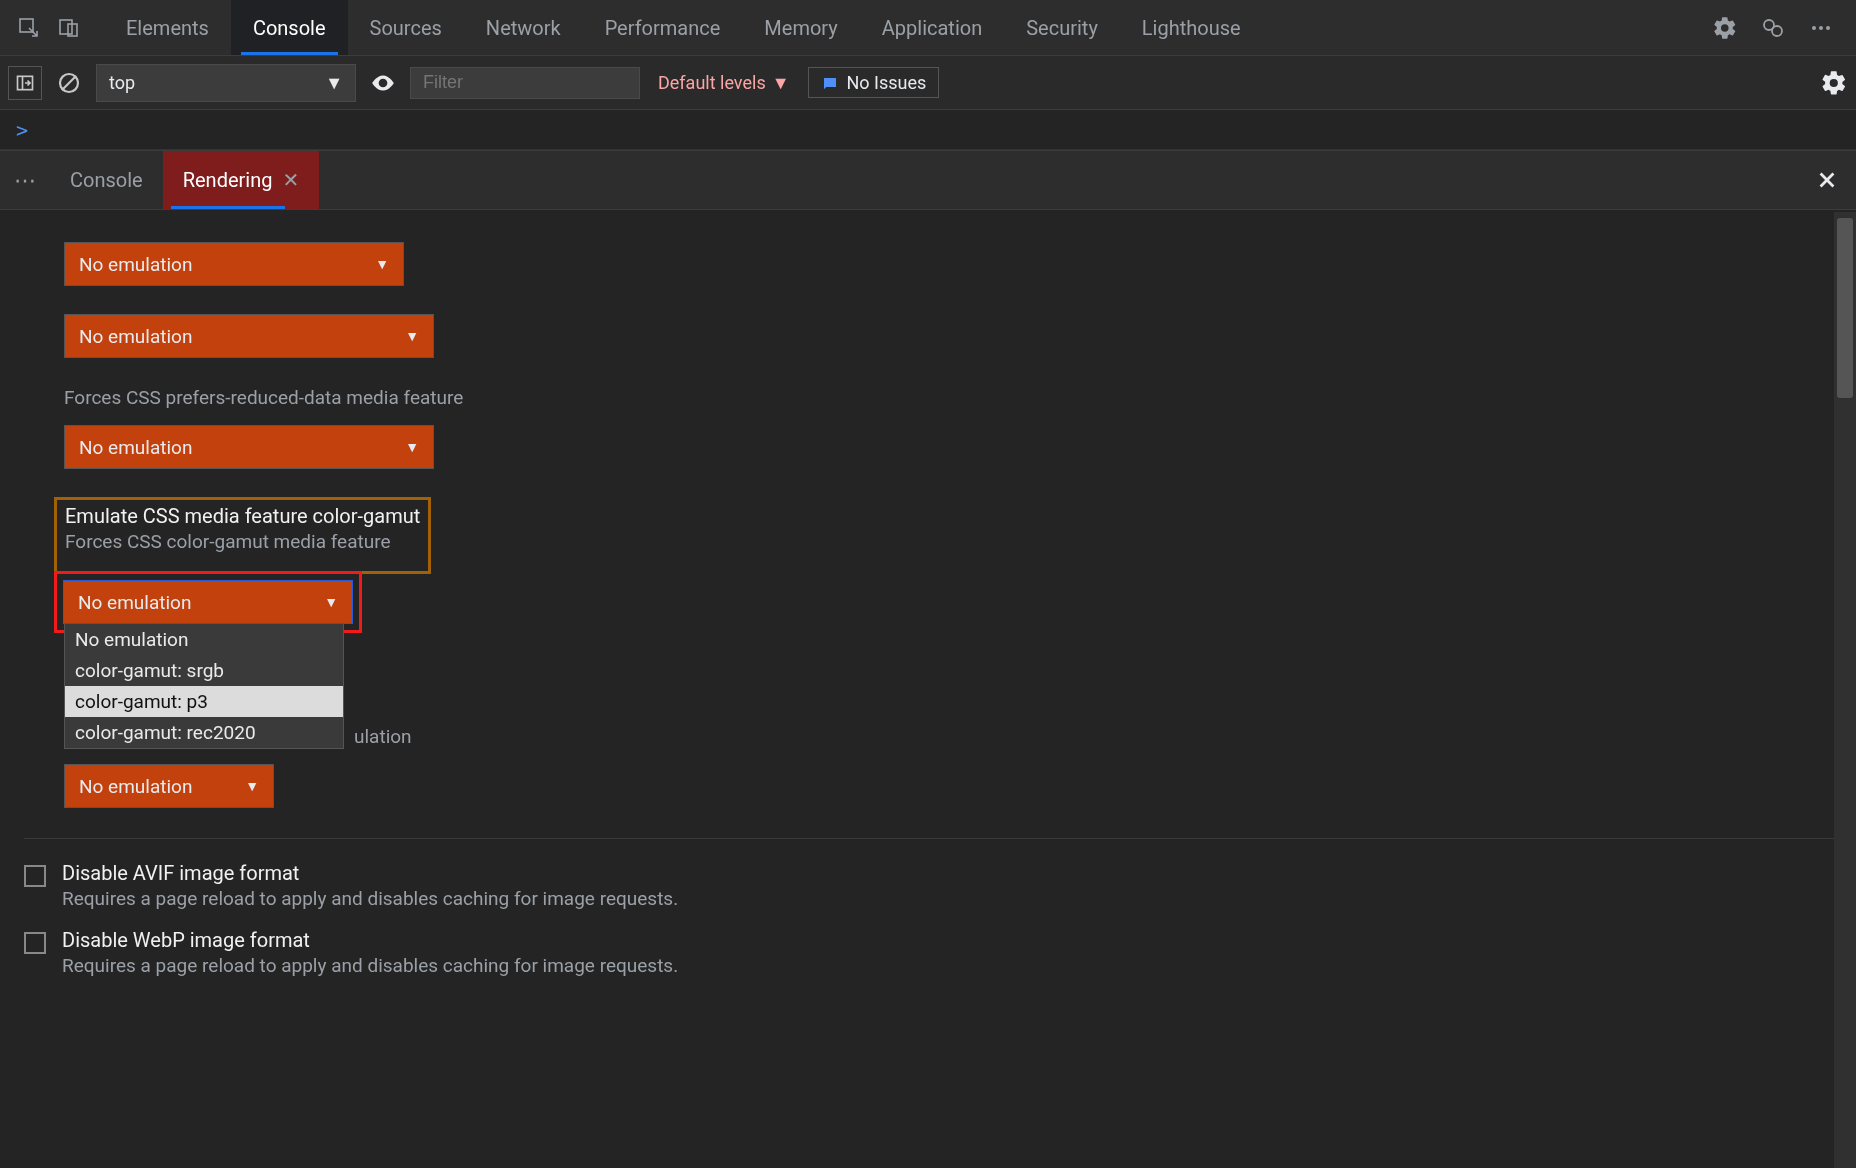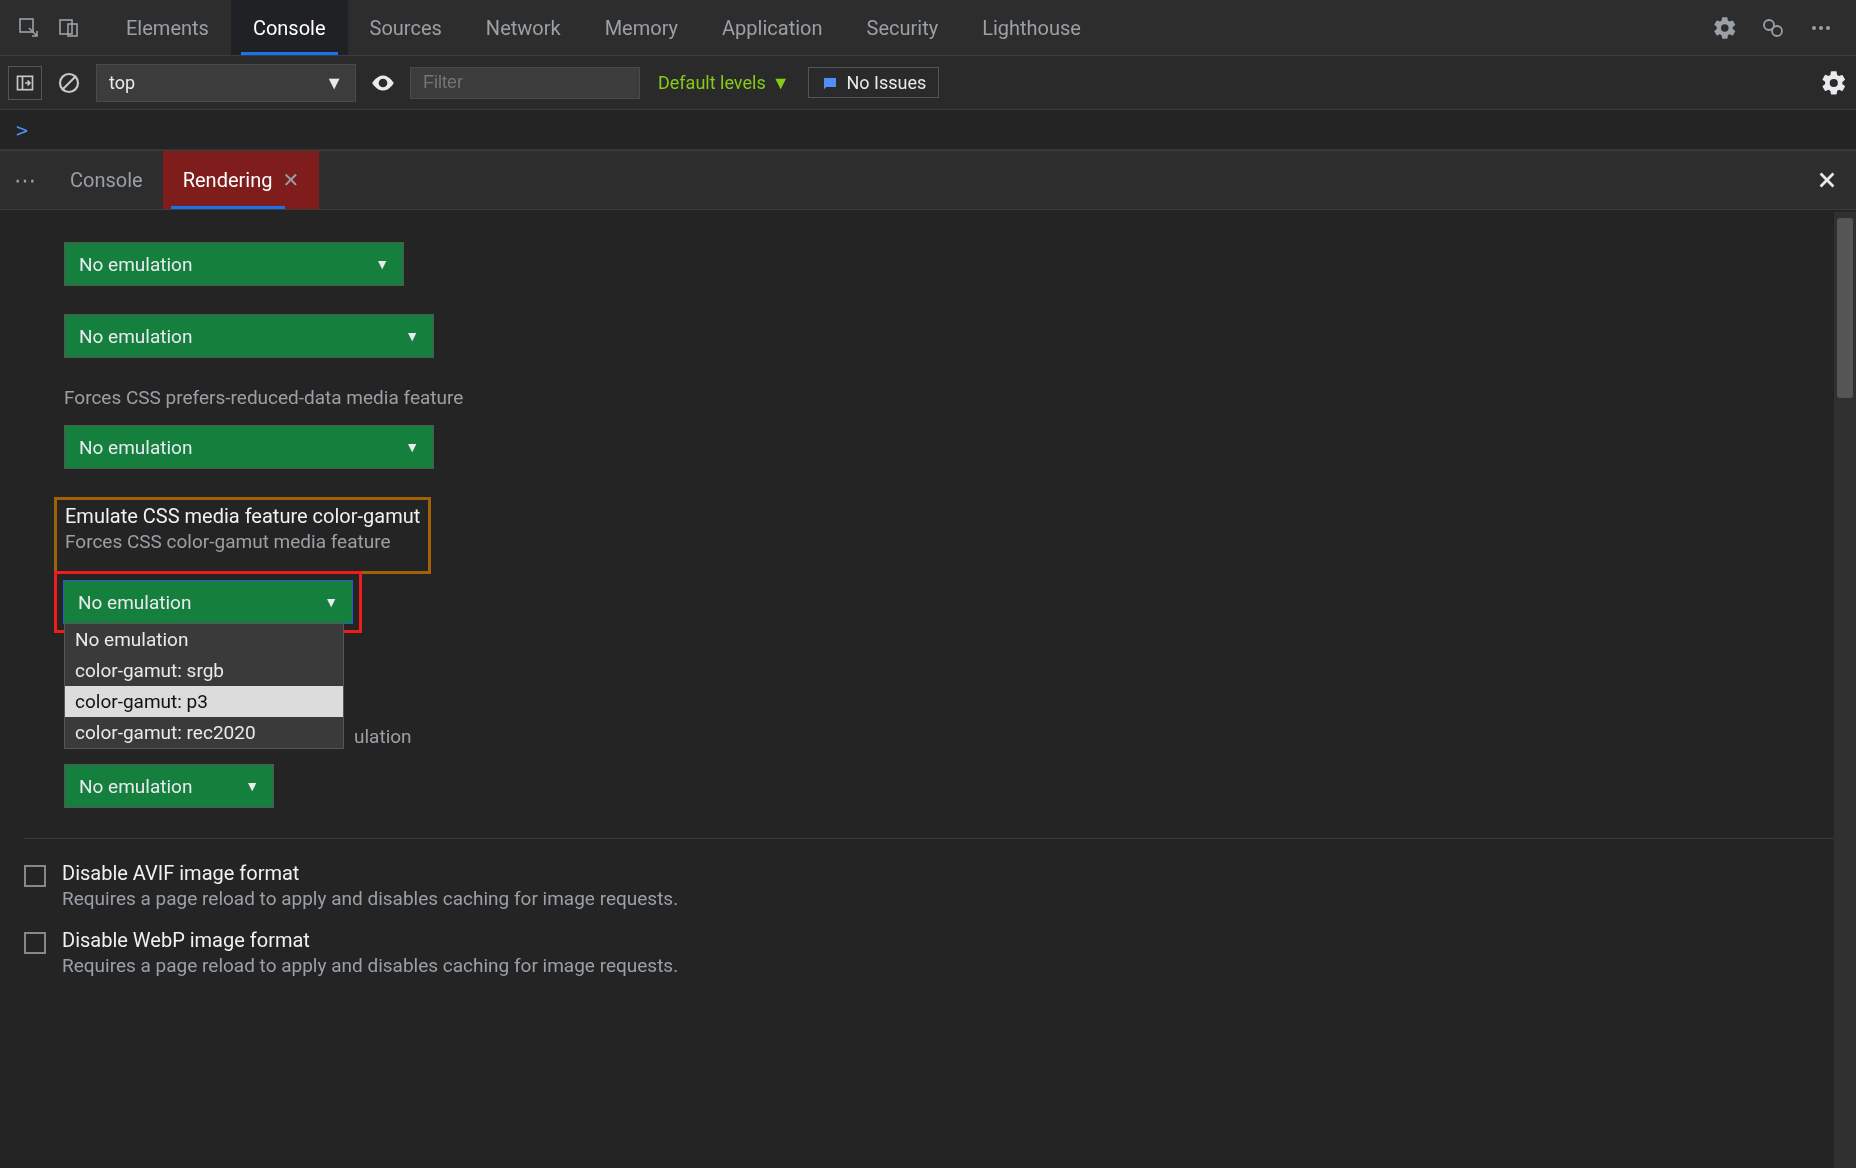--- a/index.html
+++ b/index.html
@@ -58,21 +58,21 @@
     background:#3c3c3c; height:38px; min-width:260px;
     display:flex; align-items:center; padding:0 12px; color:#e8eaed;
     border:1px solid #4a4a4a; position:relative; cursor:pointer;
   }
   .context-select .arrow { margin-left:auto; }
   .eye { width:34px; height:34px; display:flex; align-items:center; justify-content:center; color:#e8eaed; cursor:pointer;}
   .filter-input {
     background:#3c3c3c; border:1px solid #4a4a4a; height:32px; width:230px; color:#9aa0a6;
     padding:0 12px; font-size:18px;
   }
-  .levels { display:flex; align-items:center; gap:6px; color:#84cc16; cursor:pointer; padding:0 8px;}
+  .levels { display:flex; align-items:center; gap:6px; color:#fca5a5; cursor:pointer; padding:0 8px;}
   .issues-pill {
     border:1px solid #555; padding:4px 12px; display:flex; align-items:flex-end; gap:8px; color:#e8eaed; cursor:pointer;
   }
   .issues-pill .blue-icon { color:#4f8ff7; }
   .filterbar .gear-right { margin-left:auto; color:#e8eaed; cursor:pointer; }
 
   
   .prompt-row {
     height: 40px; display:flex; align-items:center; padding:0 16px;
     color:#4f8ff7; font-family: Menlo, monospace; font-size:20px;
@@ -101,21 +101,21 @@
   }
   .scrollbar {
     position:absolute; top:212px; right:0; width:22px; bottom:0; background:#303030;
   }
   .scrollbar .thumb { position:absolute; left:3px; right:3px; top:6px; height:180px; background:#555; border-radius:3px;}
 
   .section { margin-bottom: 28px; }
   .section-title { color:#f1f1f1; font-size:20px; }
   .section-desc { color:#9aa0a6; font-size:19px; margin-top:2px;}
   .select {
-    margin-top:16px; background:#15803d; border:1px solid #555; height:44px;
+    margin-top:16px; background:#c2410c; border:1px solid #555; height:44px;
     display:flex; align-items:center; padding:0 14px; color:#e8eaed; font-size:19px;
     cursor:pointer; position:relative;
   }
   .select .tri { margin-left:auto; font-size:14px; }
   .w340{width:340px;} .w370{width:370px;} .w290{width:290px;} .w210{width:210px;}
 
   .highlight-box-title{
     border:3px solid #a16207; padding:4px 8px 18px 8px; display:inline-block;
   }
   .highlight-box-select{
@@ -158,20 +158,21 @@
         <rect x="3" y="4" width="12" height="14"></rect>
           <rect x="11" y="8" width="9" height="12"></rect>
       </svg>
     </div>
   </div>
   <div class="tabs">
     <div class="tab">Elements</div>
     <div class="tab active">Console</div>
     <div class="tab">Sources</div>
     <div class="tab">Network</div>
+    <div class="tab">Performance</div>
     <div class="tab">Memory</div>
     <div class="tab">Application</div>
     <div class="tab">Security</div>
     <div class="tab">Lighthouse</div>
   </div>
   <div class="toolbar-right">
     <div class="tb-icon">
       <svg width="26" height="26" viewBox="0 0 24 24" fill="currentColor">
           <path d="M19.14,12.94a7.07,7.07,0,0,0,.05-.94,7.07,7.07,0,0,0-.05-.94l2.11-1.65a.5.5,0,0,0,.12-.64l-2-3.46a.5.5,0,0,0-.61-.22l-2.49,1a7,7,0,0,0-1.62-.94l-.38-2.65A.5.5,0,0,0,13.8,2H9.8a.5.5,0,0,0-.49.42L8.93,5.07a7,7,0,0,0-1.62.94l-2.49-1a.5.5,0,0,0-.61.22l-2,3.46a.5.5,0,0,0,.12.64L4.44,11a7.07,7.07,0,0,0-.05.94,7.07,7.07,0,0,0,.05.94L2.33,14.53a.5.5,0,0,0-.12.64l2,3.46a.5.5,0,0,0,.61.22l2.49-1a7,7,0,0,0,1.62.94l.38,2.65a.5.5,0,0,0,.49.42h4a.5.5,0,0,0,.49-.42l.38-2.65a7,7,0,0,0,1.62-.94l2.49,1a.5.5,0,0,0,.61-.22l2-3.46a.5.5,0,0,0-.12-.64ZM11.8,15.5A3.5,3.5,0,1,1,15.3,12,3.5,3.5,0,0,1,11.8,15.5Z"></path>
         </svg>

